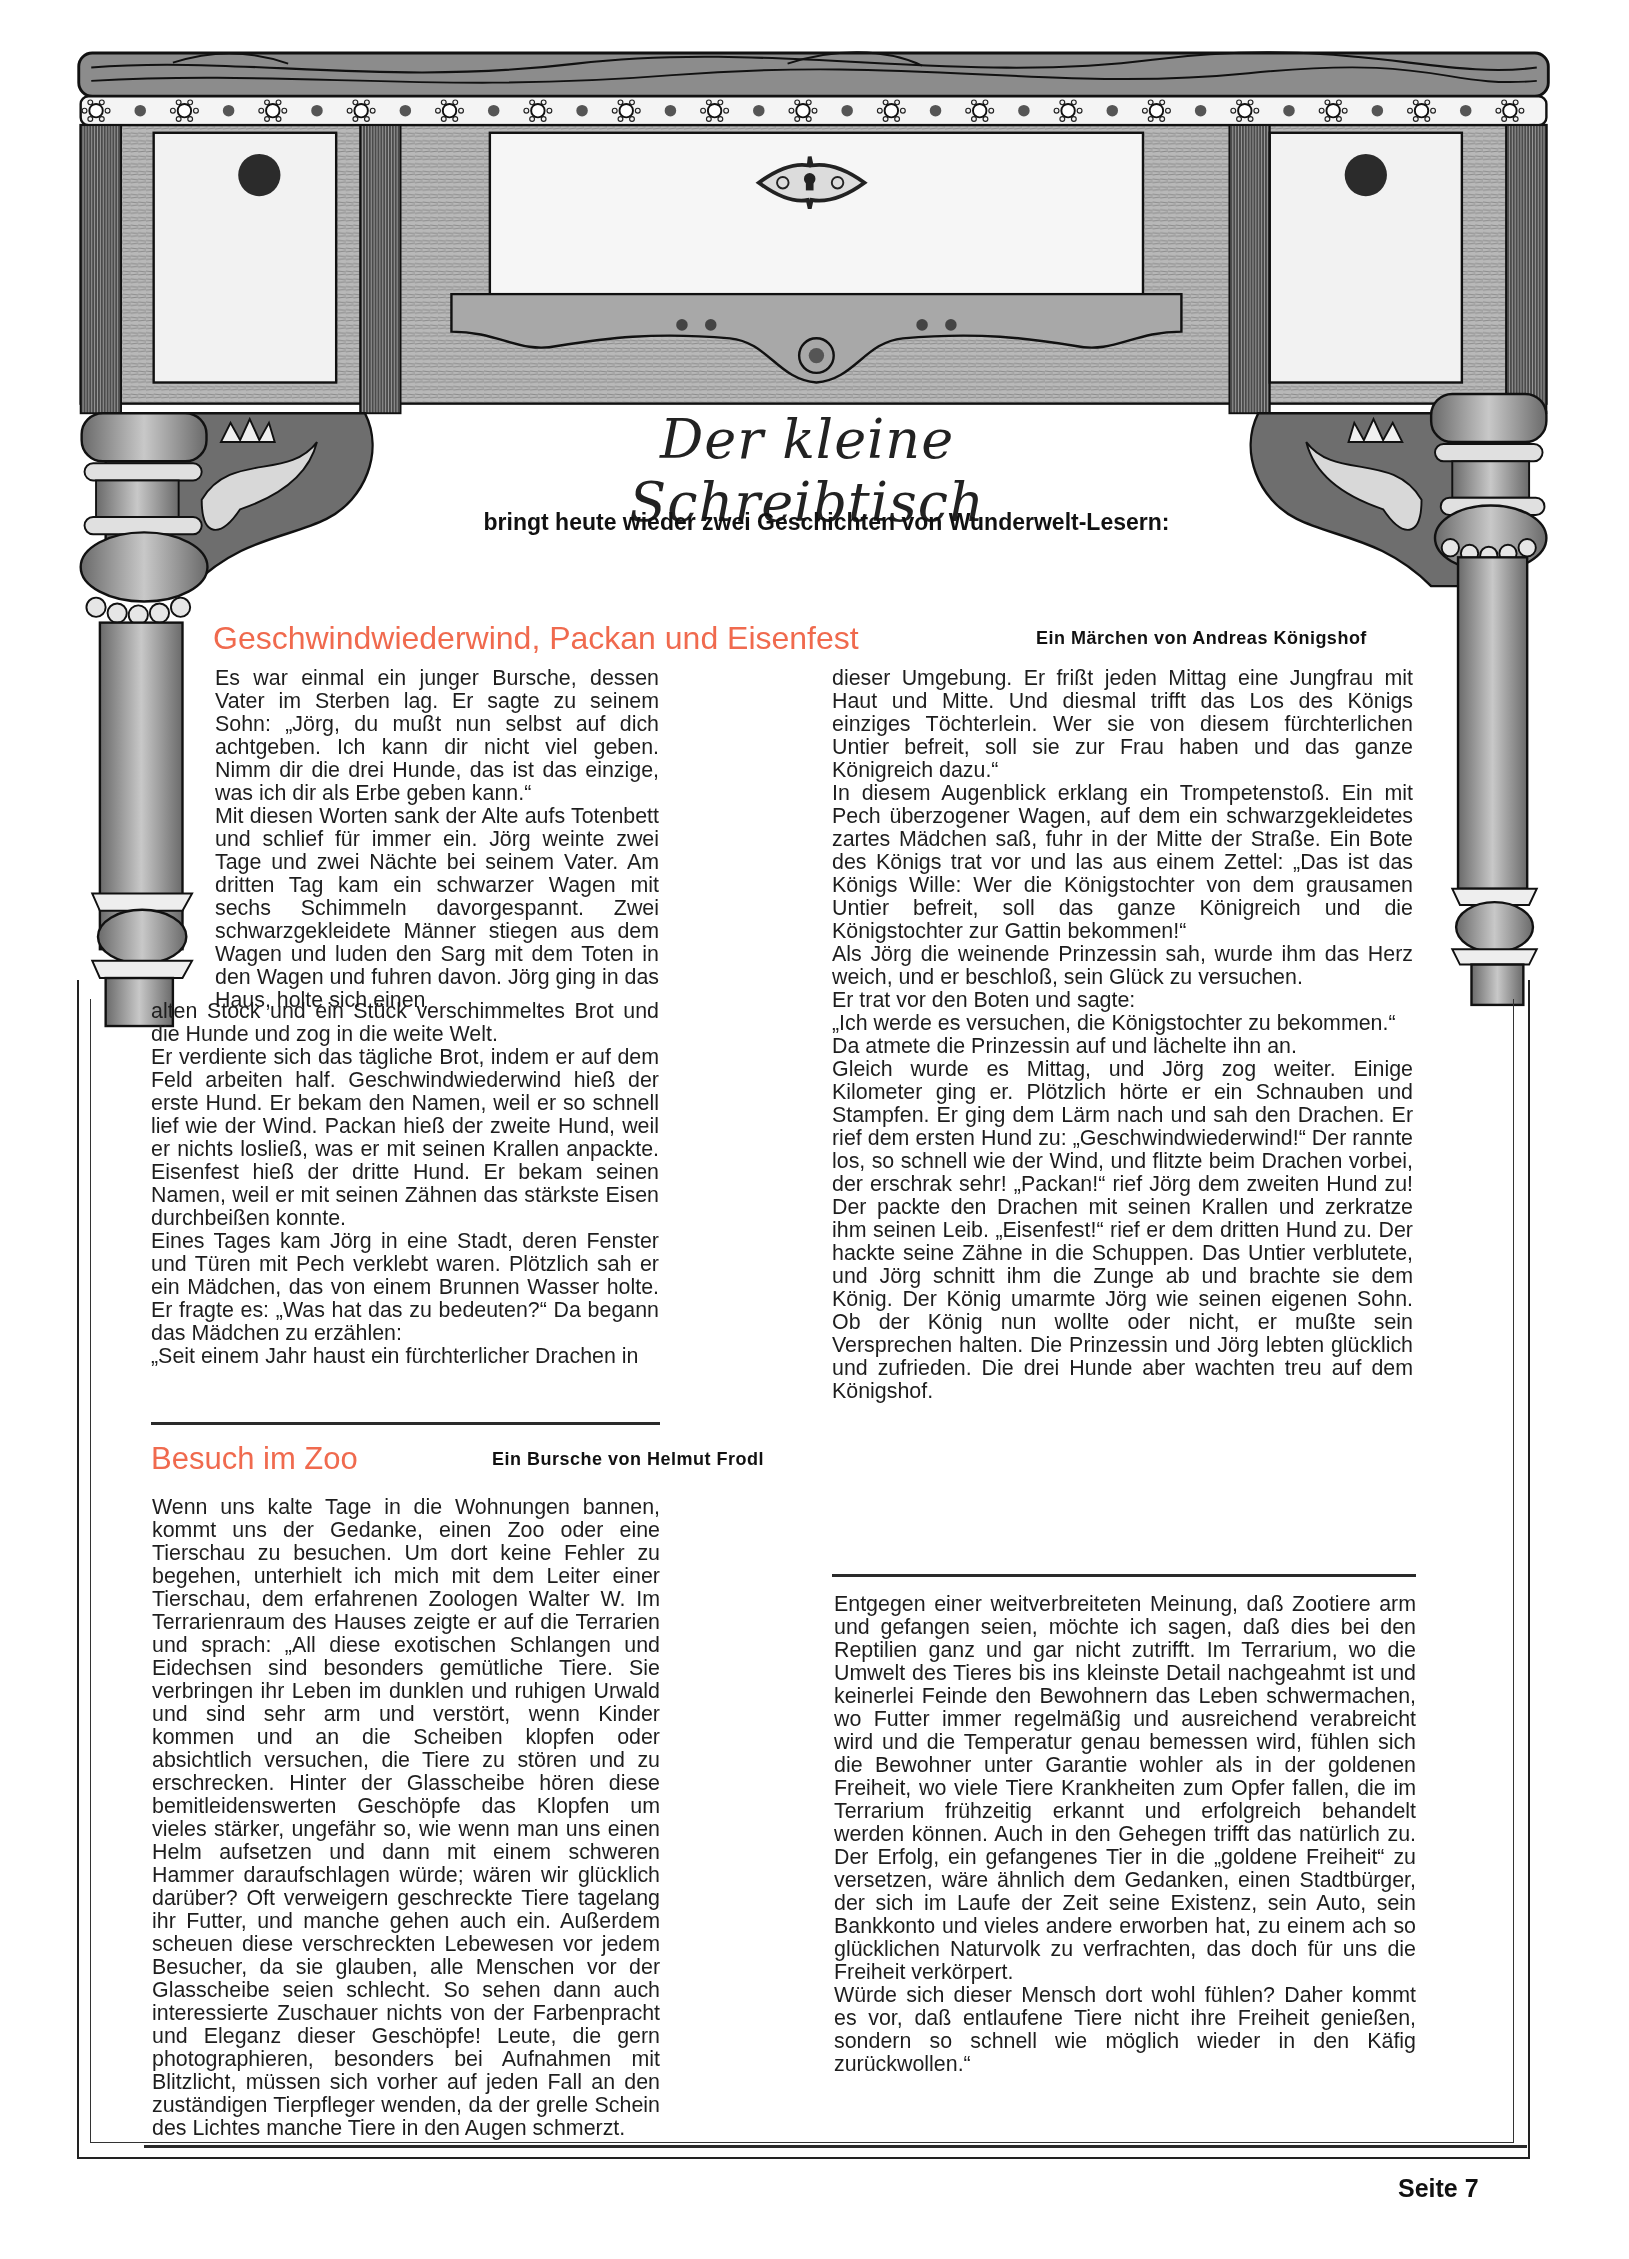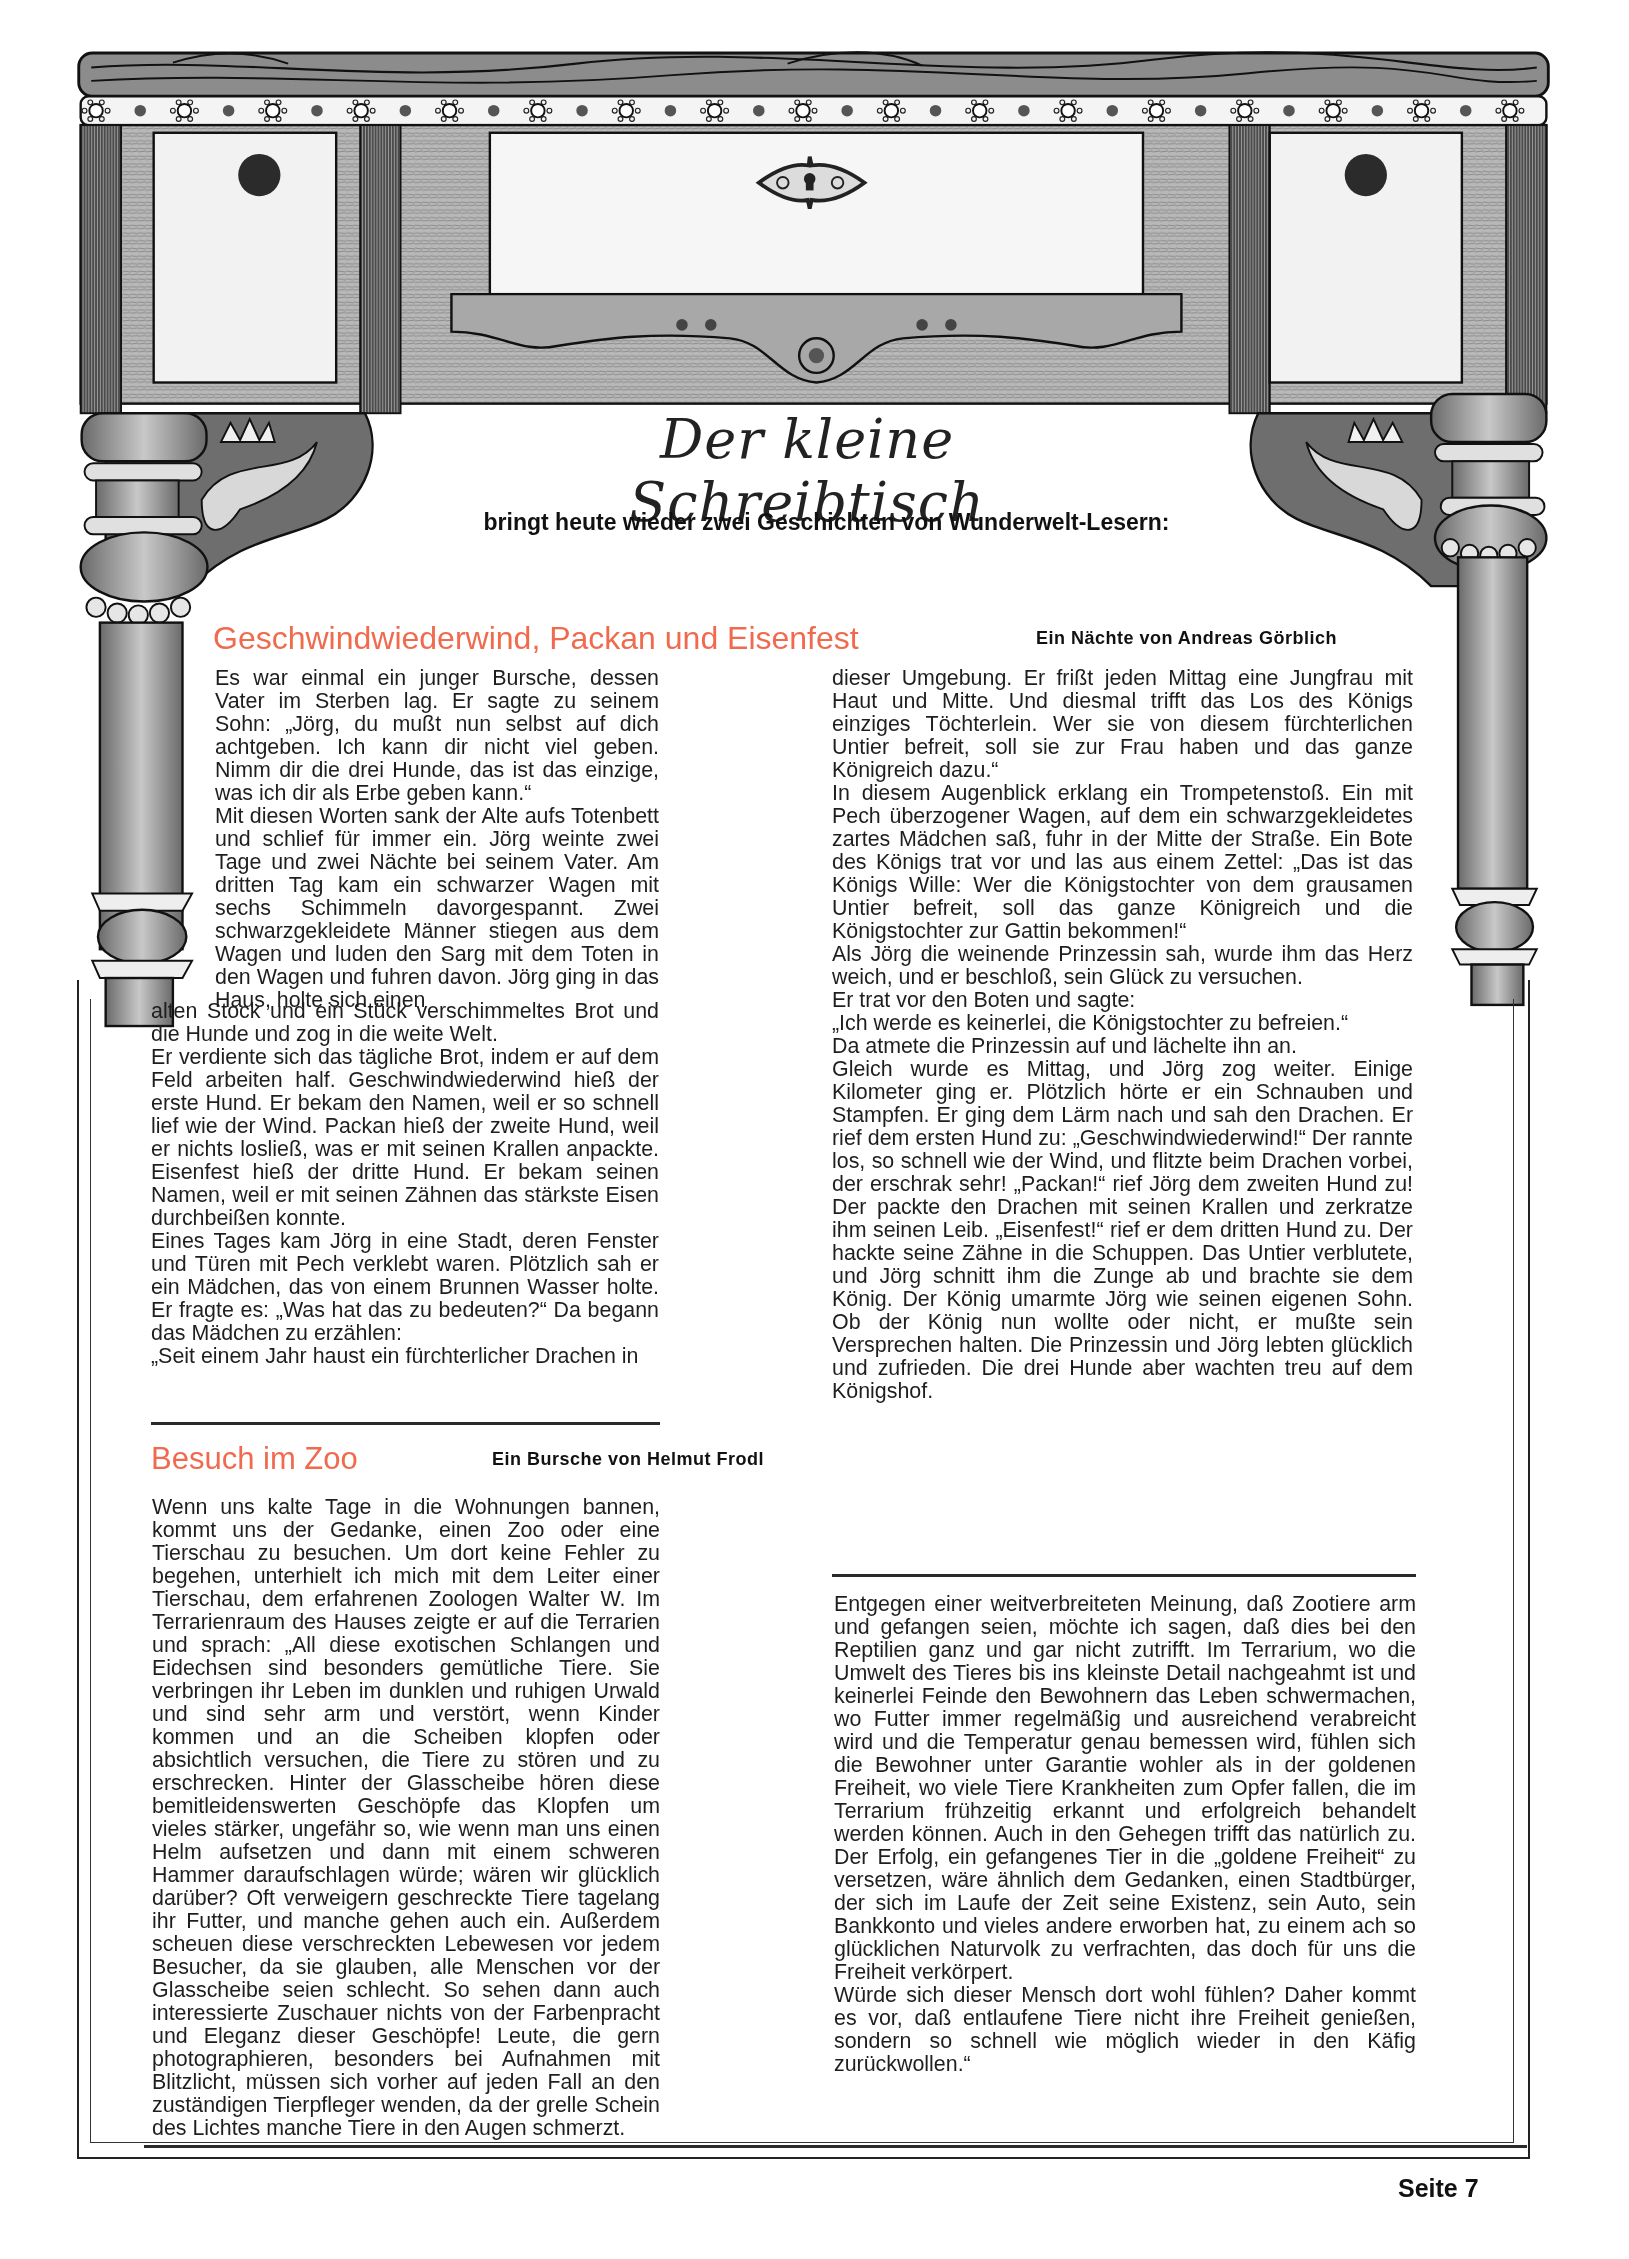--- a/index.html
+++ b/index.html
@@ -263,39 +263,39 @@
   </g>
 </svg>
 
 <div class="frame-outer"></div>
 <div class="frame-inner"></div>
 
 <div class="script-title">Der kleine Schreibtisch</div>
 <div class="subtitle">bringt heute wieder zwei Geschichten von Wunderwelt-Lesern:</div>
 
 <div class="h-red" style="left:213px; top:620px;">Geschwindwiederwind, Packan und Eisenfest</div>
-<div class="byline" style="left:1036px; top:628px;">Ein Nächte von Andreas Görblich</div>
+<div class="byline" style="left:1036px; top:628px;">Ein Märchen von Andreas Königshof</div>
 
 <div class="col" style="left:215px; top:667px; width:444px;">
   <p>Es war einmal ein junger Bursche, dessen Vater im Sterben lag. Er sagte zu seinem Sohn: „Jörg, du mußt nun selbst auf dich achtgeben. Ich kann dir nicht viel geben. Nimm dir die drei Hunde, das ist das einzige, was ich dir als Erbe geben kann.“</p>
   <p>Mit diesen Worten sank der Alte aufs Totenbett und schlief für immer ein. Jörg weinte zwei Tage und zwei Nächte bei seinem Vater. Am dritten Tag kam ein schwarzer Wagen mit sechs Schimmeln davorgespannt. Zwei schwarzgekleidete Männer stiegen aus dem Wagen und luden den Sarg mit dem Toten in den Wagen und fuhren davon. Jörg ging in das Haus, holte sich einen</p>
 </div>
 <div class="col" style="left:151px; top:1000px; width:508px;">
   <p>alten Stock und ein Stück verschimmeltes Brot und die Hunde und zog in die weite Welt.</p>
   <p>Er verdiente sich das tägliche Brot, indem er auf dem Feld arbeiten half. Geschwindwiederwind hieß der erste Hund. Er bekam den Namen, weil er so schnell lief wie der Wind. Packan hieß der zweite Hund, weil er nichts losließ, was er mit seinen Krallen anpackte. Eisenfest hieß der dritte Hund. Er bekam seinen Namen, weil er mit seinen Zähnen das stärkste Eisen durchbeißen konnte.</p>
   <p>Eines Tages kam Jörg in eine Stadt, deren Fenster und Türen mit Pech verklebt waren. Plötzlich sah er ein Mädchen, das von einem Brunnen Wasser holte. Er fragte es: „Was hat das zu bedeuten?“ Da begann das Mädchen zu erzählen:</p>
   <p>„Seit einem Jahr haust ein fürchterlicher Drachen in</p>
 </div>
 
 <div class="col" style="left:832px; top:667px; width:581px;">
   <p>dieser Umgebung. Er frißt jeden Mittag eine Jungfrau mit Haut und Mitte. Und diesmal trifft das Los des Königs einziges Töchterlein. Wer sie von diesem fürchterlichen Untier befreit, soll sie zur Frau haben und das ganze Königreich dazu.“</p>
   <p>In diesem Augenblick erklang ein Trompetenstoß. Ein mit Pech überzogener Wagen, auf dem ein schwarzgekleidetes zartes Mädchen saß, fuhr in der Mitte der Straße. Ein Bote des Königs trat vor und las aus einem Zettel: „Das ist das Königs Wille: Wer die Königstochter von dem grausamen Untier befreit, soll das ganze Königreich und die Königstochter zur Gattin bekommen!“</p>
   <p>Als Jörg die weinende Prinzessin sah, wurde ihm das Herz weich, und er beschloß, sein Glück zu versuchen.</p>
   <p>Er trat vor den Boten und sagte:</p>
-  <p>„Ich werde es keinerlei, die Königstochter zu befreien.“</p>
+  <p>„Ich werde es versuchen, die Königstochter zu bekommen.“</p>
   <p>Da atmete die Prinzessin auf und lächelte ihn an.</p>
   <p>Gleich wurde es Mittag, und Jörg zog weiter. Einige Kilometer ging er. Plötzlich hörte er ein Schnauben und Stampfen. Er ging dem Lärm nach und sah den Drachen. Er rief dem ersten Hund zu: „Geschwindwiederwind!“ Der rannte los, so schnell wie der Wind, und flitzte beim Drachen vorbei, der erschrak sehr! „Packan!“ rief Jörg dem zweiten Hund zu! Der packte den Drachen mit seinen Krallen und zerkratze ihm seinen Leib. „Eisenfest!“ rief er dem dritten Hund zu. Der hackte seine Zähne in die Schuppen. Das Untier verblutete, und Jörg schnitt ihm die Zunge ab und brachte sie dem König. Der König umarmte Jörg wie seinen eigenen Sohn. Ob der König nun wollte oder nicht, er mußte sein Versprechen halten. Die Prinzessin und Jörg lebten glücklich und zufrieden. Die drei Hunde aber wachten treu auf dem Königshof.</p>
 </div>
 
 <div class="rule" style="left:151px; top:1422px; width:509px;"></div>
 <div class="rule" style="left:832px; top:1574px; width:584px;"></div>
 
 <div class="h-red" style="left:151px; top:1441px; font-size:31px;">Besuch im Zoo</div>
 <div class="byline" style="left:492px; top:1449px;">Ein Bursche von Helmut Frodl</div>
 

